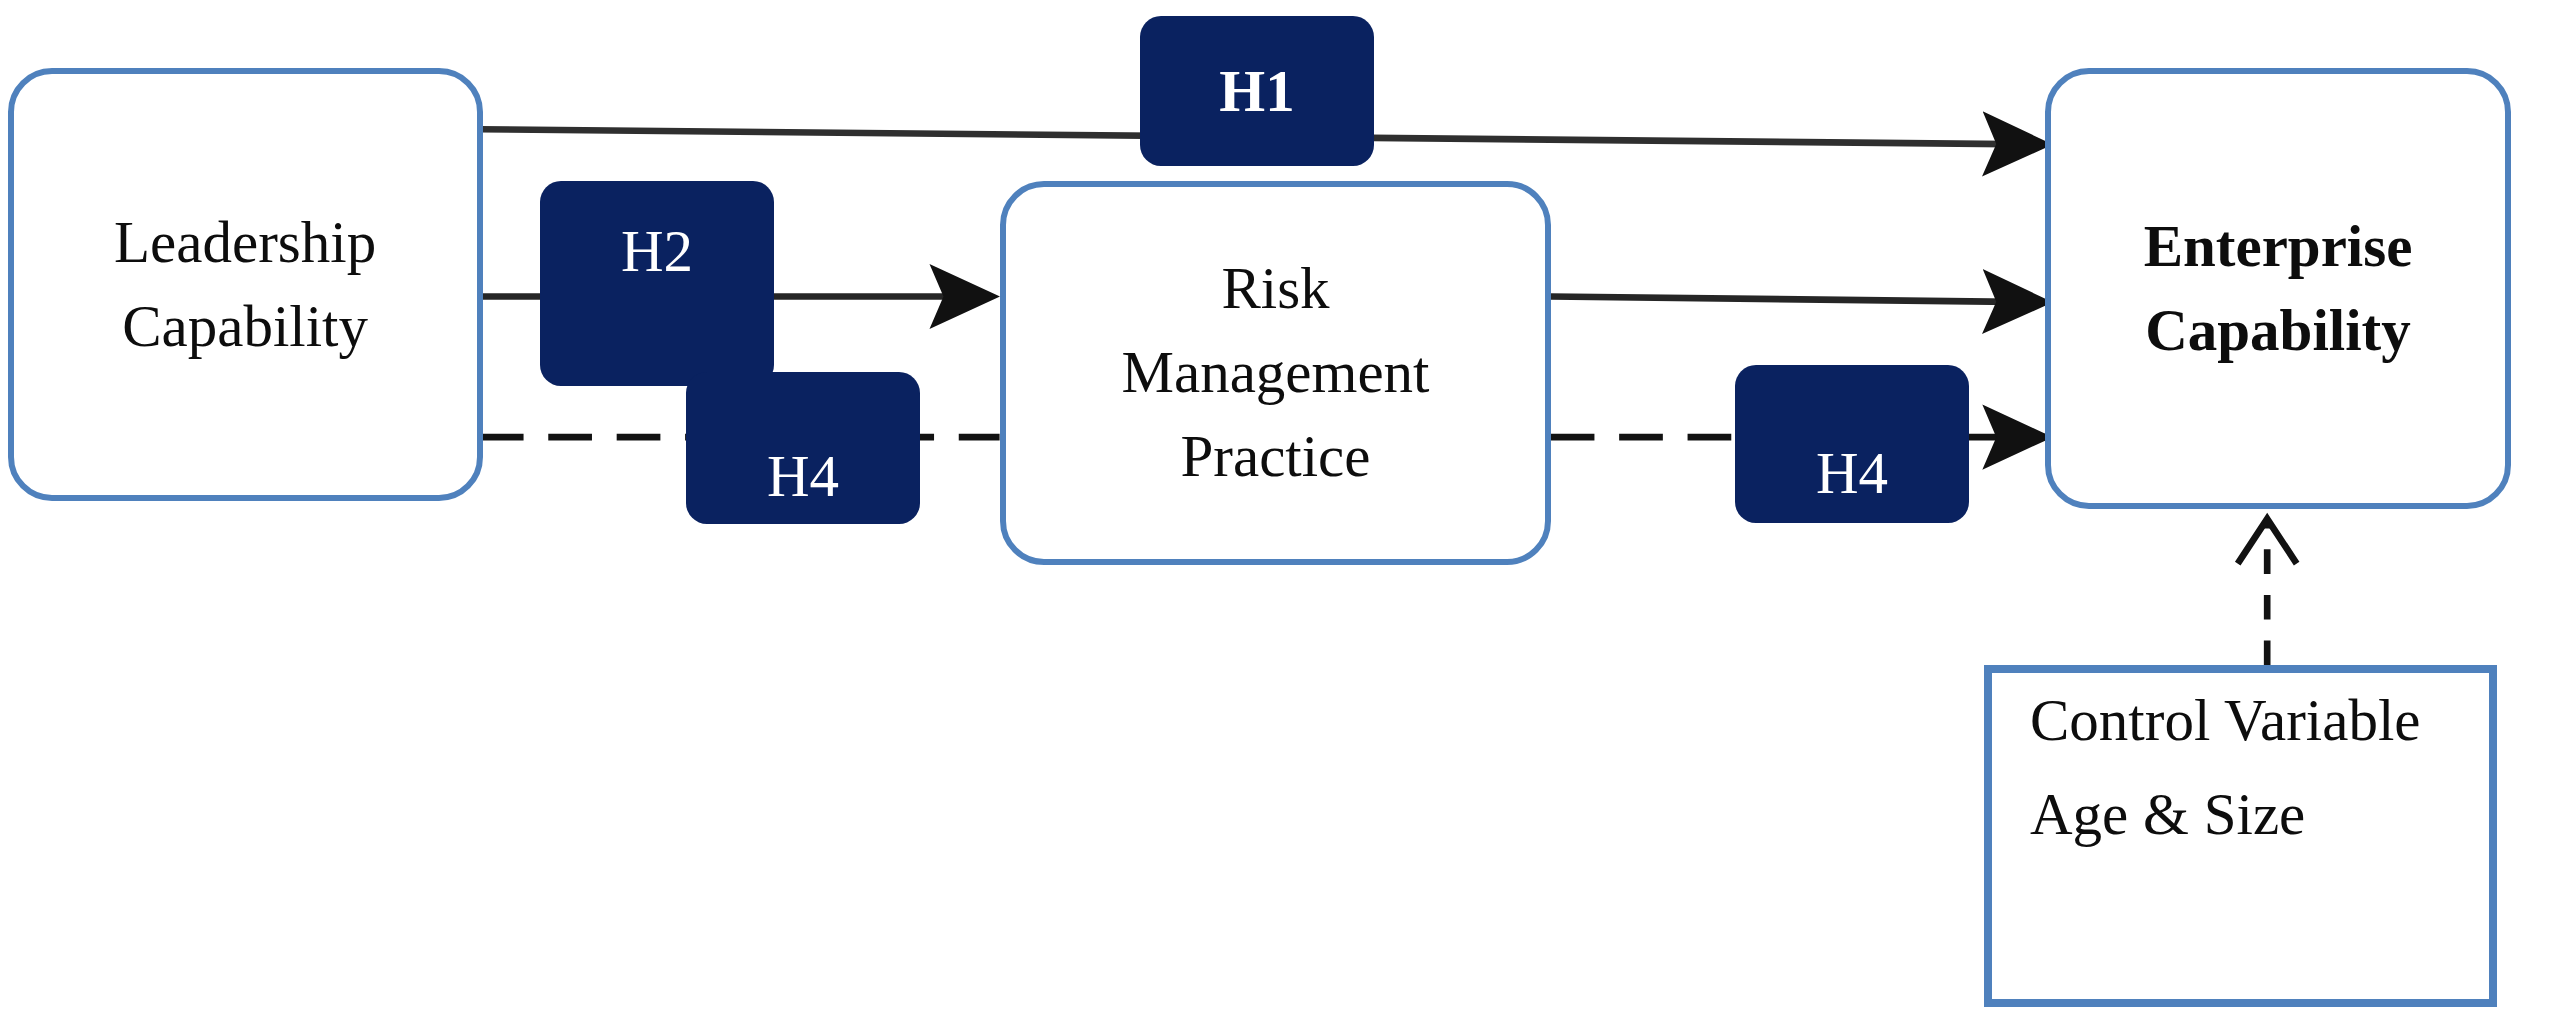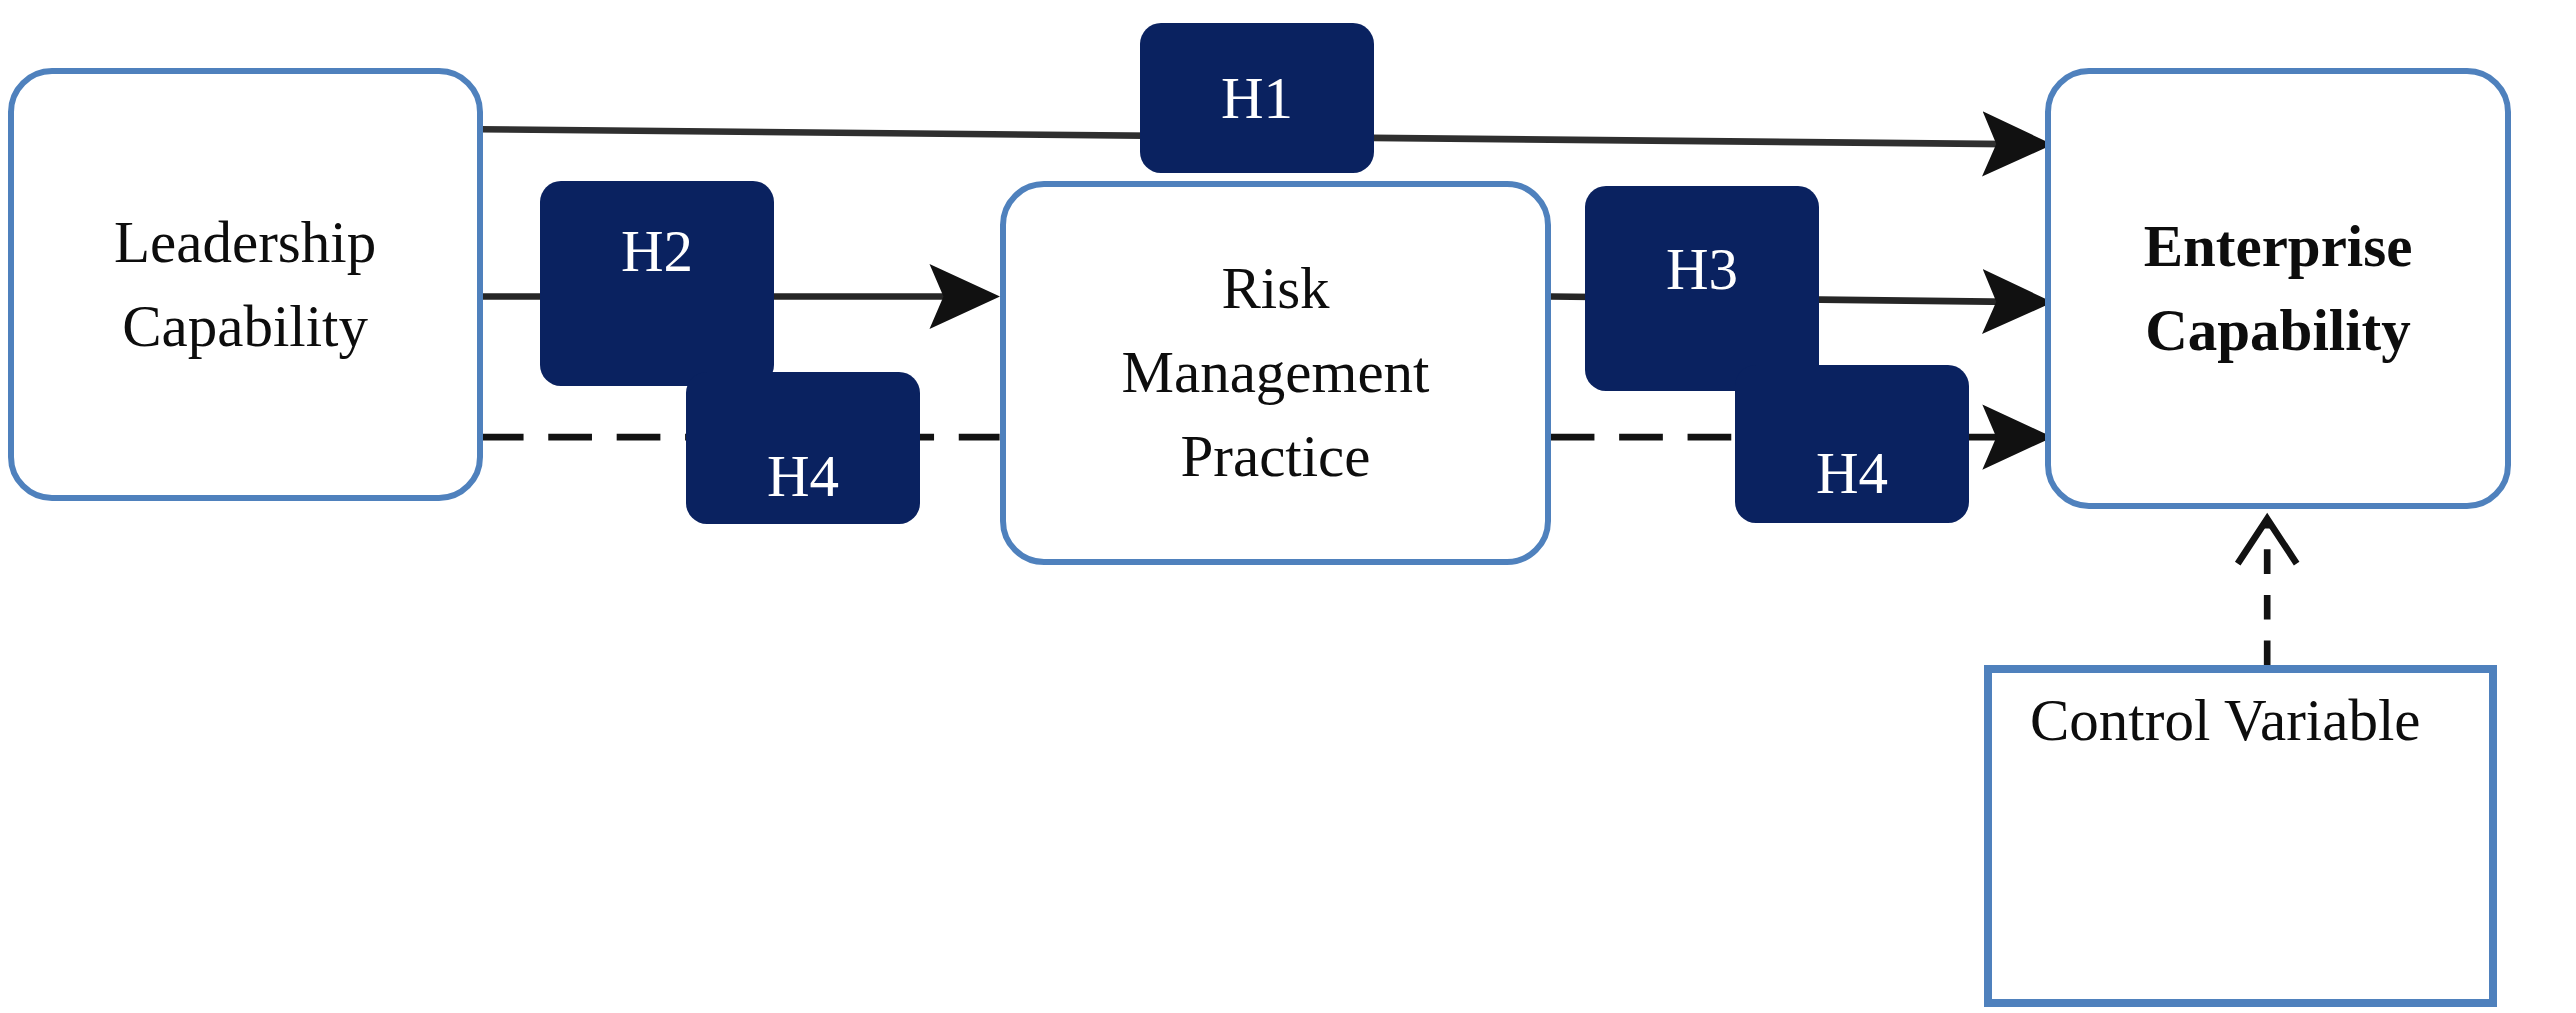--- a/index.html
+++ b/index.html
@@ -81,34 +81,31 @@
 
   <div class="construct" style="left:1000px;top:181px;width:551px;height:384px;">
     <span class="lbl"><span>Risk</span><br><span>Management</span><br><span>Practice</span></span>
   </div>
 
   <div class="construct" style="left:2045px;top:68px;width:466px;height:441px;font-weight:bold;">
     <span class="lbl"><span>Enterprise</span><br><span>Capability</span></span>
   </div>
 
   <div class="control-box" style="left:1984px;top:665px;width:513px;height:342px;">
-    <span class="lbl"><span>Control Variable</span><br></span>
+    <span class="lbl"><span>Control Variable</span><br><span>Age &amp; Size</span></span>
   </div>
 
-  <div class="hyp" style="left:1140px;top:23px;width:234px;height:150px;">
+  <div class="hyp" style="left:1140px;top:16px;width:234px;height:150px;font-weight:bold;">
     <span>H1</span>
   </div>
 
   <div class="hyp" style="left:540px;top:181px;width:234px;height:205px;align-items:flex-start;padding-top:36px;">
     <span>H2</span>
   </div>
 
-  <div class="hyp" style="left:1585px;top:186px;width:234px;height:205px;align-items:flex-start;padding-top:49px;">
-    <span>H3</span>
-  </div>
 
   <div class="hyp" style="left:686px;top:372px;width:234px;height:152px;align-items:flex-end;padding-bottom:13.3px;">
     <span>H4</span>
   </div>
 
   <div class="hyp" style="left:1735px;top:365px;width:234px;height:158px;align-items:flex-end;padding-bottom:15px;">
     <span>H4</span>
   </div>
 
 </div>

